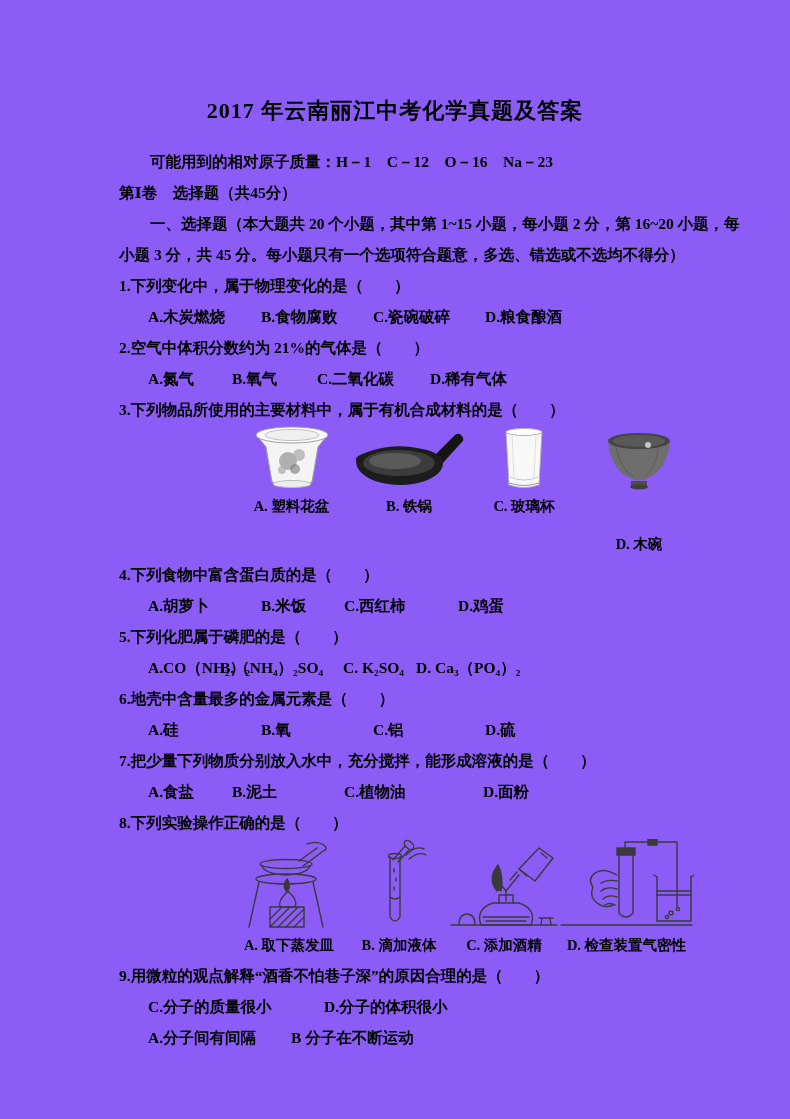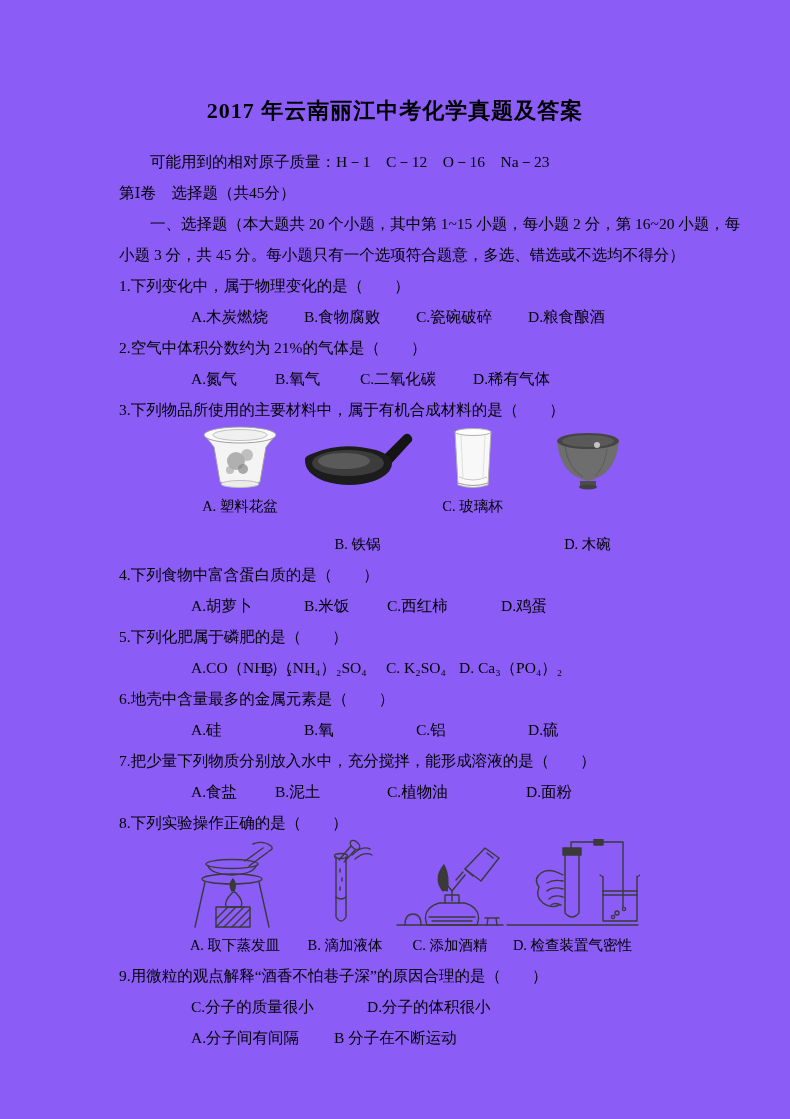--- a/index.html
+++ b/index.html
@@ -11,37 +11,37 @@
     font-size:15.5px;color:#000;
     overflow:hidden;
   }
   .doc-title{
     padding-top:95px;
     text-align:center;
     font-size:22px;font-weight:bold;
     line-height:31px;
     letter-spacing:1px;
   }
-  .content{padding:0 42px 0 119px;}
+  .content{padding:0 42px 0 119px;font-weight:bold;}
   .line{line-height:31px;margin:0;}
   .atomic{margin-top:20px;text-indent:2em;}
   .section-title{text-align:left;}
   .intro{text-indent:2em;}
   .q-text{line-height:31px;}
   .opts{
     display:grid;
     margin-left:29px;
     line-height:31px;
   }
-  .opts span{white-space:nowrap;margin-left:43px;}
-  .fig-row{display:flex;}
+  .opts span{white-space:nowrap;}
+  .fig-row{display:flex;justify-content:center;}
   .fig-row.q3{margin-left:61px;}
   .fig-row.q8{margin-left:56px;}
   .fig-cell{display:flex;flex-direction:column;align-items:center;}
-  .q3 .c1{width:120px;} .q3 .c2{width:115px;gap:38px;} .q3 .c3{width:115px;} .q3 .c4{width:115px;gap:38px;}
+  .q3 .c1{width:120px;} .q3 .c2{width:115px;} .q3 .c3{width:115px;} .q3 .c4{width:115px;gap:38px;}
   .q8 .c1{width:120px;} .q8 .c2{width:100px;} .q8 .c3{width:110px;} .q8 .c4{width:135px;}
   .fig-img{display:flex;align-items:flex-end;justify-content:center;height:66px;}
   .q8 .fig-img{height:92px;}
   .fig-label{line-height:30px;font-size:14.5px;white-space:nowrap;}
   .lineart{stroke:#3a3a3a;stroke-width:1.4;fill:none;stroke-linecap:round;stroke-linejoin:round;}
 </style>
 </head>
 <body>
 
 <div class="page">

